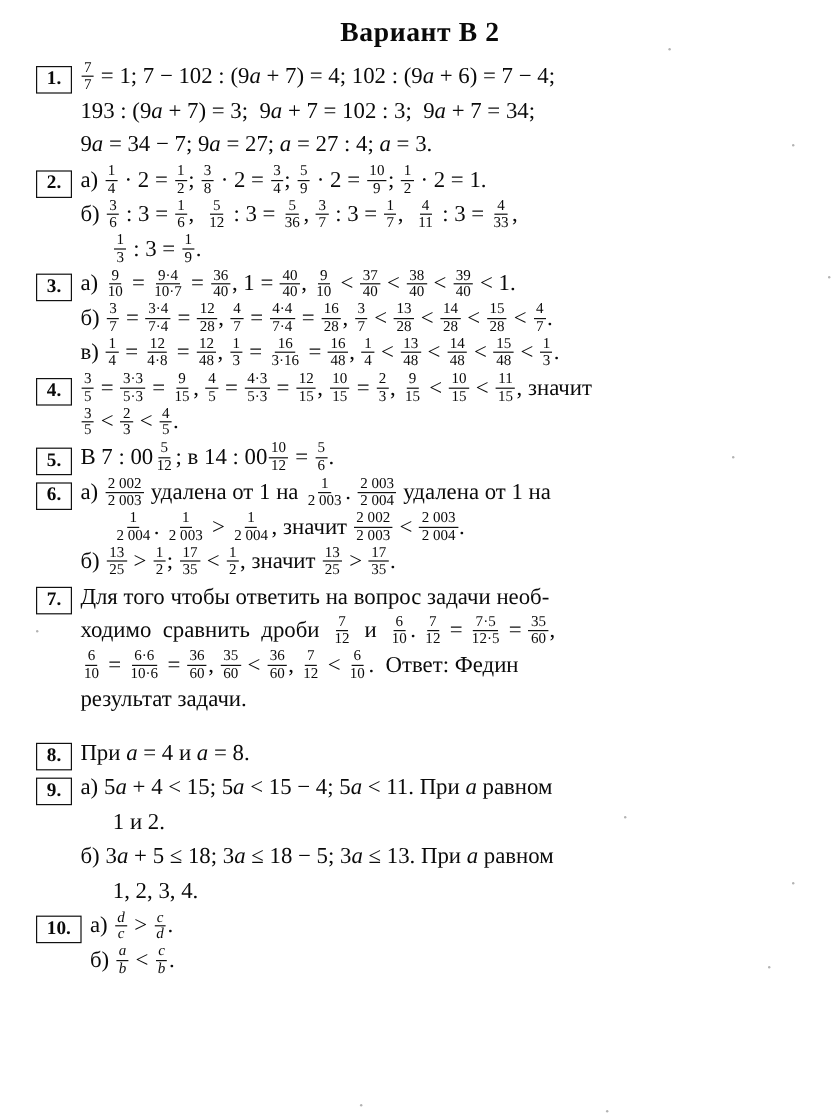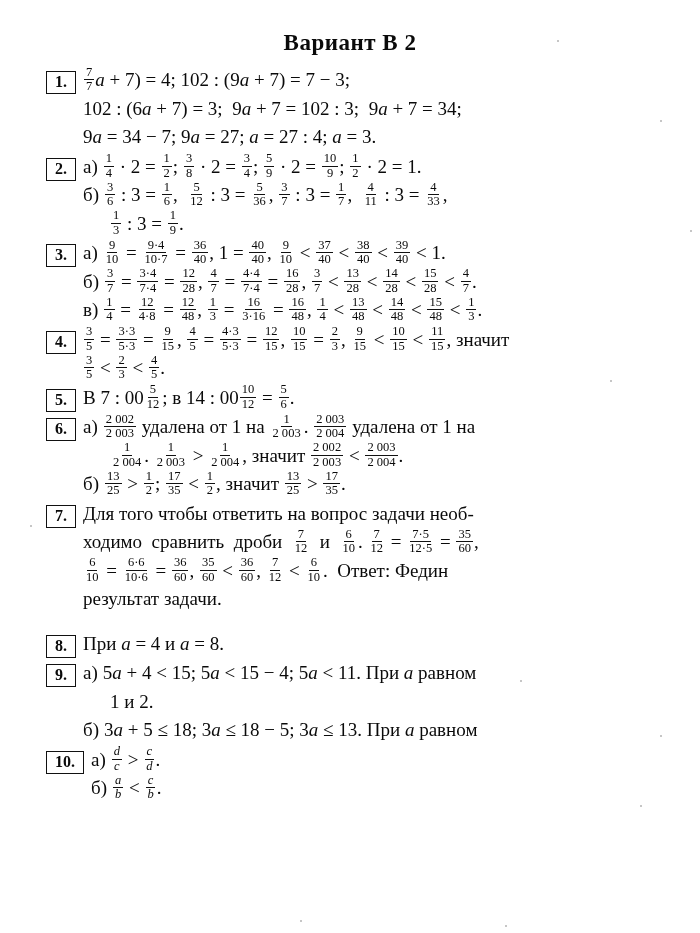--- a/index.html
+++ b/index.html
@@ -12,21 +12,21 @@
     height: 933px;
     font-family: "Liberation Serif", "DejaVu Serif", serif;
     color: #0a0a0a;
     position: relative;
     overflow: hidden;
   }
   .page {
     width: 700px;
     height: 933px;
     position: relative;
-    padding: 16px;
+    padding: 0;
     box-sizing: border-box;
   }
   .title {
     text-align: center;
     font-weight: bold;
     font-size: 23px;
     letter-spacing: 0.5px;
     padding-top: 14px;
     padding-bottom: 10px;
     font-family: "Liberation Serif", "DejaVu Serif", serif;
@@ -121,27 +121,28 @@
 
   <div class="body-col" id="exercise-list">
       <div class="ex">
         <div class="ex-num">1.</div>
         <div class="ex-body">
           <div class="line">
             <span class="frac">
               <span class="num">7</span>
               <span class="den">7</span>
             </span>
+            <span class="tx"> = 1; 7 − 102 : (9</span>
             <span class="tx ital">a</span>
             <span class="tx"> + 7) = 4; 102 : (9</span>
             <span class="tx ital">a</span>
-            <span class="tx"> + 7) = 7 − 3;</span>
-          </div>
-          <div class="line">
-            <span class="tx">102 : (6</span>
+            <span class="tx"> + 6) = 7 − 4;</span>
+          </div>
+          <div class="line">
+            <span class="tx">193 : (9</span>
             <span class="tx ital">a</span>
             <span class="tx"> + 7) = 3;  9</span>
             <span class="tx ital">a</span>
             <span class="tx"> + 7 = 102 : 3;  9</span>
             <span class="tx ital">a</span>
             <span class="tx"> + 7 = 34;</span>
           </div>
           <div class="line">
             <span class="tx">9</span>
             <span class="tx ital">a</span>
@@ -712,20 +713,23 @@
             <span class="lbl">б)</span>
             <span class="tx">3</span>
             <span class="tx ital">a</span>
             <span class="tx"> + 5 ≤ 18; 3</span>
             <span class="tx ital">a</span>
             <span class="tx"> ≤ 18 − 5; 3</span>
             <span class="tx ital">a</span>
             <span class="tx"> ≤ 13. При </span>
             <span class="tx ital">a</span>
             <span class="tx"> равном</span>
+          </div>
+          <div class="line indent">
+            <span class="tx">1, 2, 3, 4.</span>
           </div>
         </div>
       </div>
       <div class="ex">
         <div class="ex-num wide">10.</div>
         <div class="ex-body">
           <div class="line">
             <span class="lbl">а)</span>
             <span class="frac">
               <span class="num" style="font-style: italic;">d</span>

